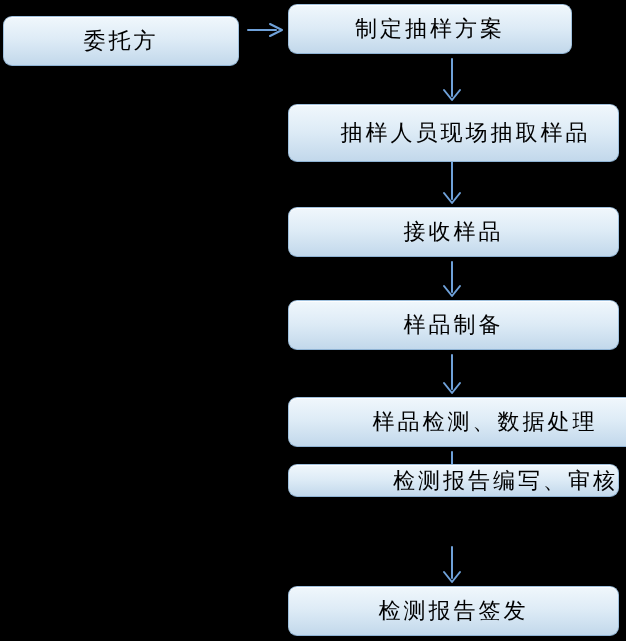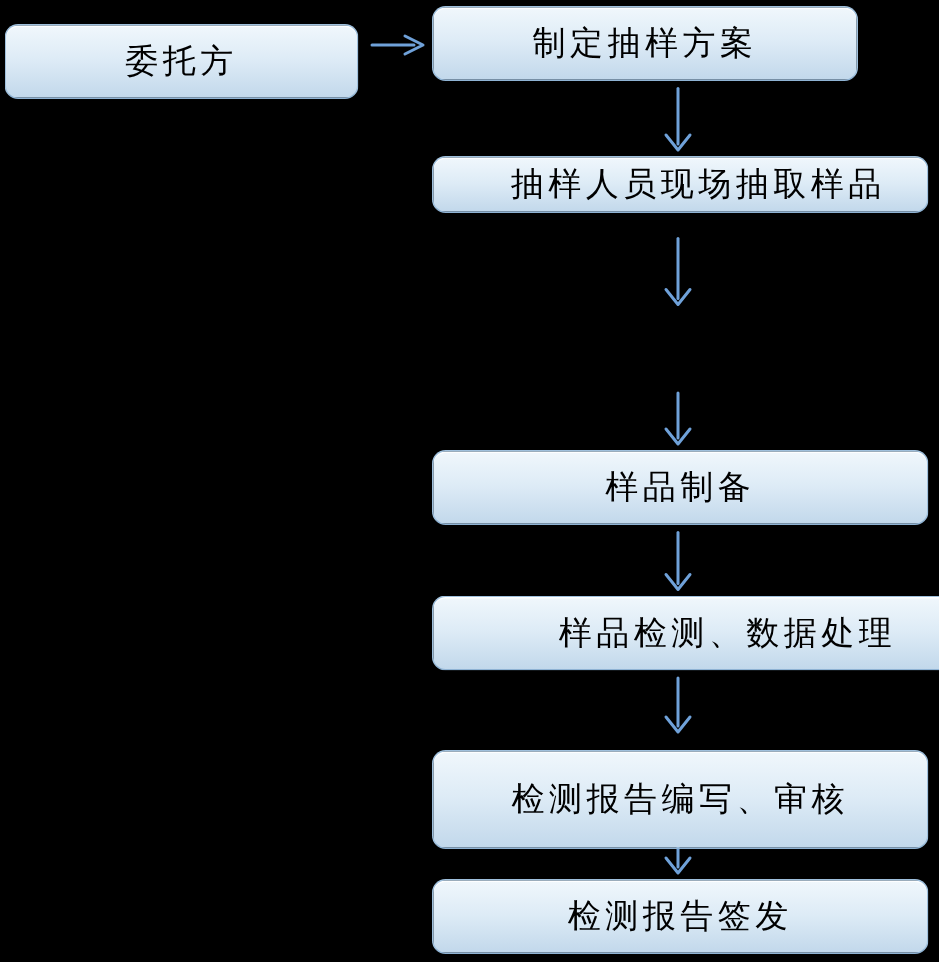--- a/index.html
+++ b/index.html
@@ -45,25 +45,25 @@
     align-items: center;
     justify-content: center;
     color: var(--text, #000000);
     font-size: 22px;
     letter-spacing: 3px;
     white-space: nowrap;
   }
   
   .n0 { left: 3px;   top: 16px;   width: 236px; height: 50px; }
   .n1 { left: 288px; top: 4px;   width: 284px; height: 50px; }
-  .n2 { left: 288px; top: 104px; width: 331px; height: 38px; padding-left: 24px; }
+  .n2 { left: 288px; top: 104px; width: 331px; height: 58px; padding-left: 24px; }
   .n3 { left: 288px; top: 207px; width: 331px; height: 50px; }
   .n4 { left: 288px; top: 300px; width: 331px; height: 50px; }
   .n5 { left: 288px; top: 397px; width: 394px; height: 50px; }
-  .n6 { left: 288px; top: 500px; width: 331px; height: 66px; }
+  .n6 { left: 288px; top: 464px; width: 331px; height: 33px; justify-content: flex-end; }
   .n7 { left: 288px; top: 586px; width: 331px; height: 50px; justify-content: center; }
 </style>
 </head>
 <body>
 
 <div class="canvas">
 
   <svg class="connectors" viewBox="0 0 626 641" xmlns="http://www.w3.org/2000/svg">
 
     <g class="arrow">
@@ -104,20 +104,23 @@
 
   <div class="node n0">
     <span>委托方</span>
   </div>
   <div class="node n1">
     <span>制定抽样方案</span>
   </div>
   <div class="node n2">
     <span>抽样人员现场抽取样品</span>
   </div>
+  <div class="node n3">
+    <span>接收样品</span>
+  </div>
   <div class="node n4">
     <span>样品制备</span>
   </div>
   <div class="node n5">
     <span>样品检测、数据处理</span>
   </div>
   <div class="node n6">
     <span>检测报告编写、审核</span>
   </div>
   <div class="node n7">

